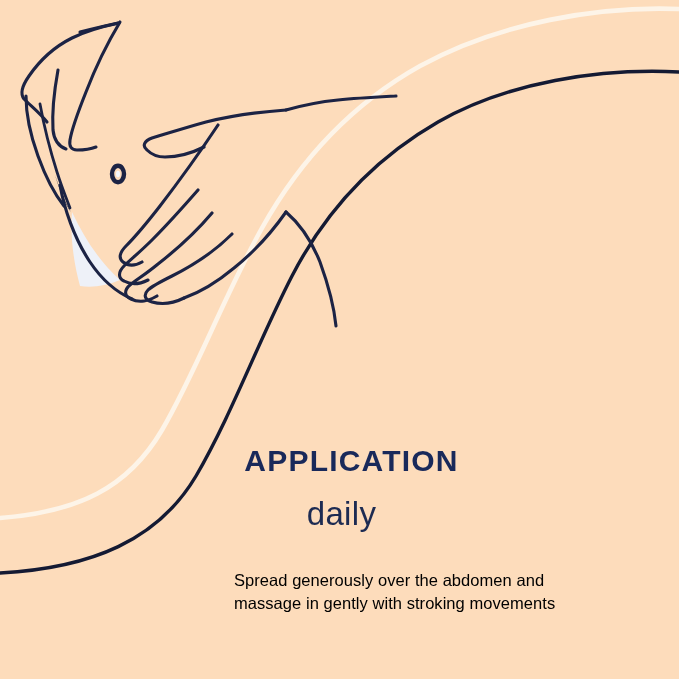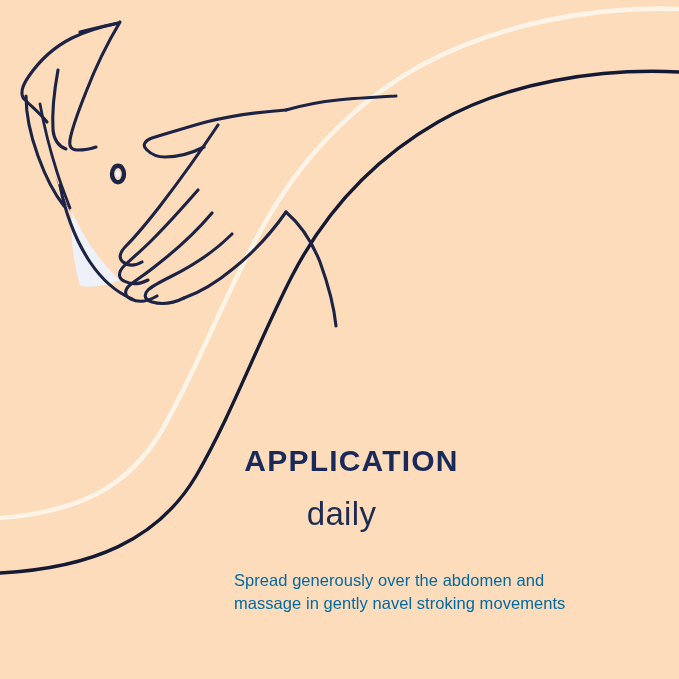--- a/index.html
+++ b/index.html
@@ -63,21 +63,21 @@
     color: #1d2b52;
     line-height: 1.15;
   }
   #bodycopy {
     position: absolute;
     left: 234px;
     top: 569px;
     width: 420px;
     font-size: 16.5px;
     font-weight: 400;
-    color: #0369a1;
+    color: #000000;
     line-height: 1.42;
     letter-spacing: 0.05px;
   }
   #bodycopy .line { display: block; white-space: nowrap; }
 </style>
 </head>
 <body>
 
 <div id="poster">
 
@@ -186,18 +186,18 @@
   </svg>
 
   <div class="text-layer">
 
     <div id="headline">APPLICATION</div>
 
     <div id="subhead">daily</div>
 
     <div id="bodycopy">
       <span class="line">Spread generously over the abdomen and</span>
-      <span class="line">massage in gently navel stroking movements</span>
+      <span class="line">massage in gently with stroking movements</span>
     </div>
 
   </div>
 
 </div>
 
 </body></html>

